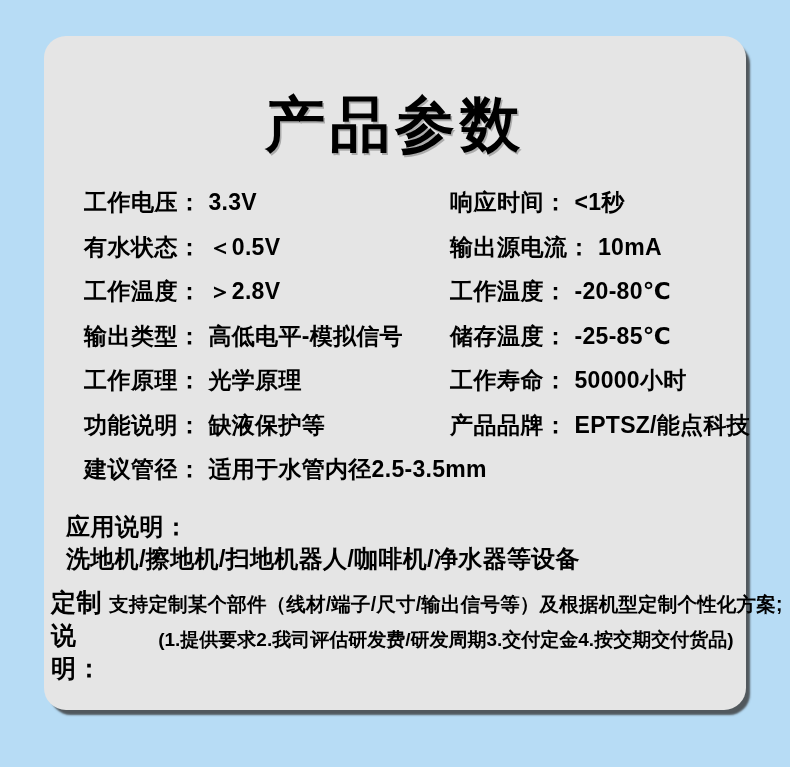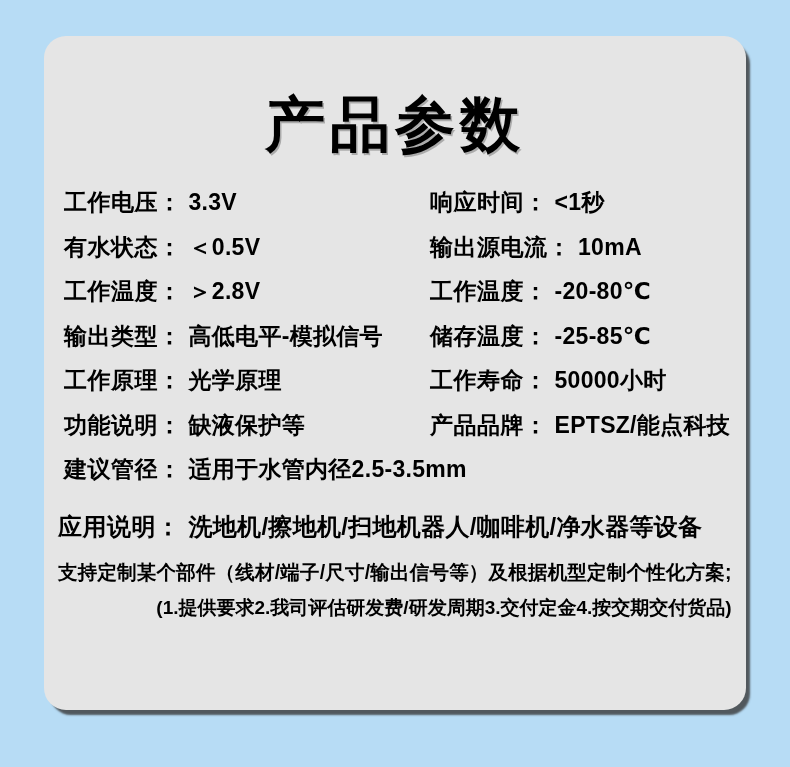--- a/index.html
+++ b/index.html
@@ -28,21 +28,21 @@
     text-align: center;
     font-size: 60px;
     font-weight: 900;
     letter-spacing: 5px;
     line-height: 1.15;
     text-shadow: 1.5px 1.5px 0 rgba(0,0,0,0.25);
   }
   .grid {
     display: flex;
     margin-top: 28px;
-    padding-left: 20px;
+    padding-left: 40px;
   }
   .col { display: flex; flex-direction: column; }
   .col-left  { width: 366px; }
   .col-right { flex: 1; }
   .row {
     display: flex;
     align-items: baseline;
     height: 44.5px;
     white-space: nowrap;
   }
@@ -56,20 +56,21 @@
     font-weight: 600;
     margin-left: 7px;
     letter-spacing: 0.3px;
   }
   .apply-row {
     display: flex;
     align-items: baseline;
     padding-left: 14px;
     margin-top: 12px;
     white-space: nowrap;
+    flex-direction: column;
   }
   .apply-row .lbl { font-size: 24px; }
   .apply-row .val { font-size: 24px; margin-left: 8px; }
   .custom-row {
     display: flex;
     align-items: flex-start;
     padding-left: 7px;
     margin-top: 11px;
   }
   .custom-row .lbl { font-size: 25px; }
@@ -77,21 +78,21 @@
   .custom-line1 {
     font-size: 19.5px;
     font-weight: 700;
     white-space: nowrap;
     letter-spacing: 0.2px;
   }
   .custom-line2 {
     font-size: 19px;
     font-weight: 600;
     margin-top: 9px;
-    text-align: right;
+    text-align: center;
     white-space: nowrap;
   }
 </style>
 </head>
 <body>
 
 <div class="card">
 
   <div class="title">产品参数</div>
 
@@ -156,19 +157,20 @@
     </div>
 
   </div>
 
   <div class="apply-row">
     <span class="lbl">应用说明：</span>
     <span class="val">洗地机/擦地机/扫地机器人/咖啡机/净水器等设备</span>
   </div>
 
   <div class="custom-row">
+    <span class="lbl">定制说明：</span>
     <div class="custom-body">
       <div class="custom-line1">支持定制某个部件（线材/端子/尺寸/输出信号等）及根据机型定制个性化方案;</div>
       <div class="custom-line2">(1.提供要求2.我司评估研发费/研发周期3.交付定金4.按交期交付货品)</div>
     </div>
   </div>
 
 </div>
 
 </body></html>

